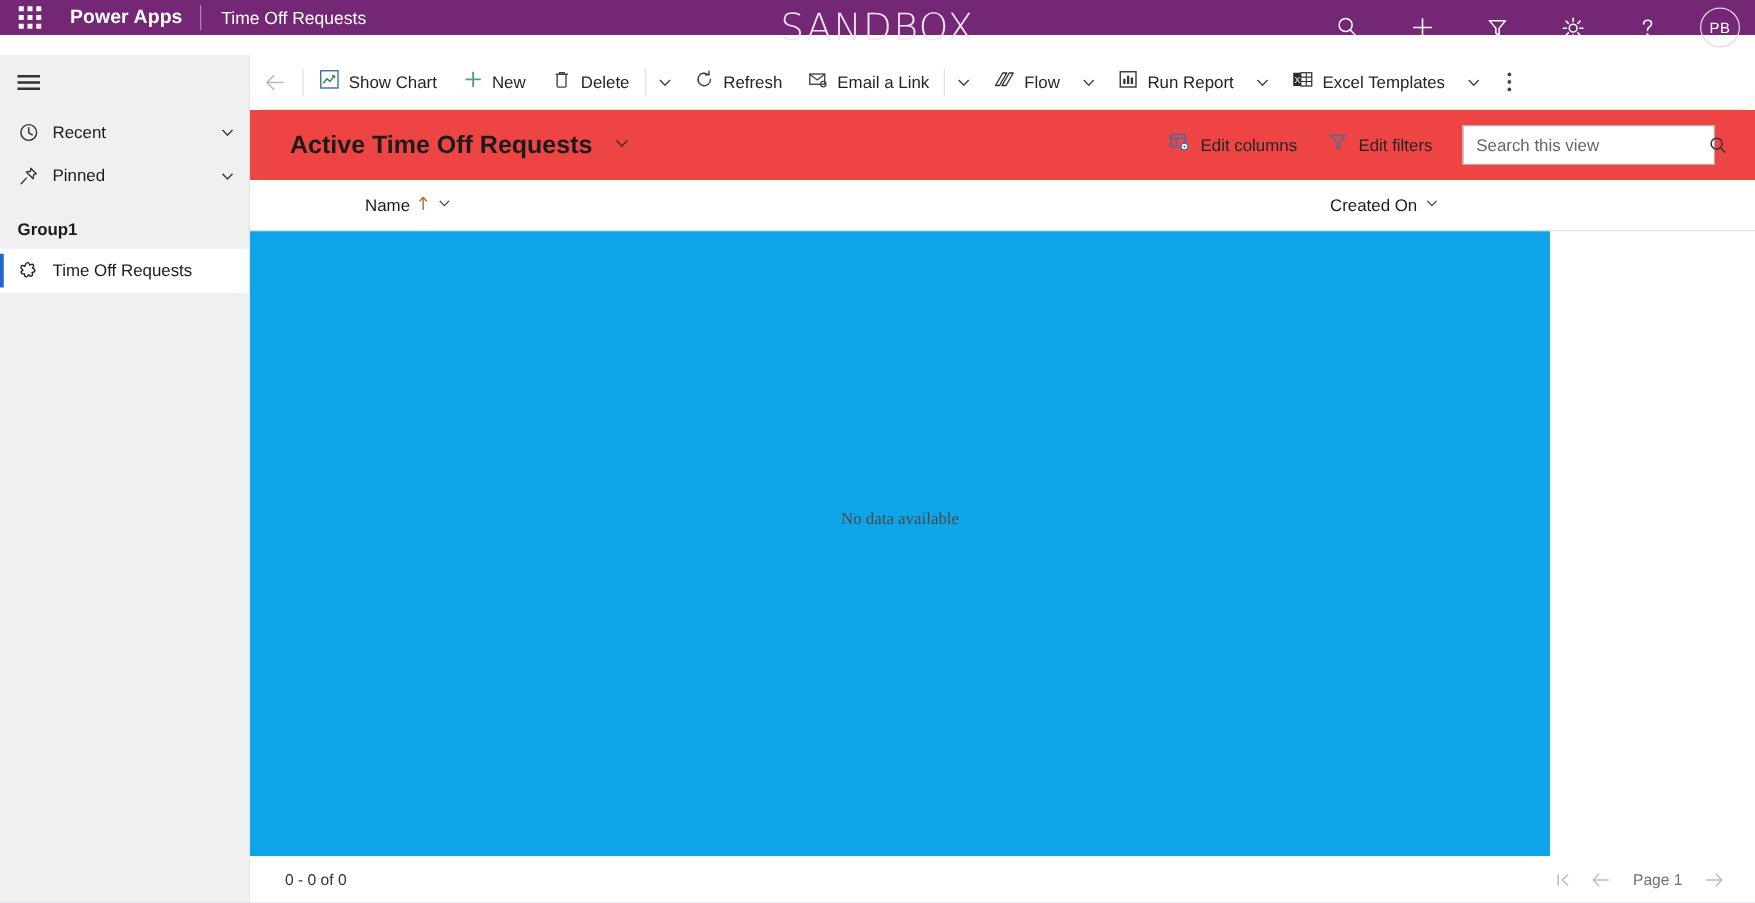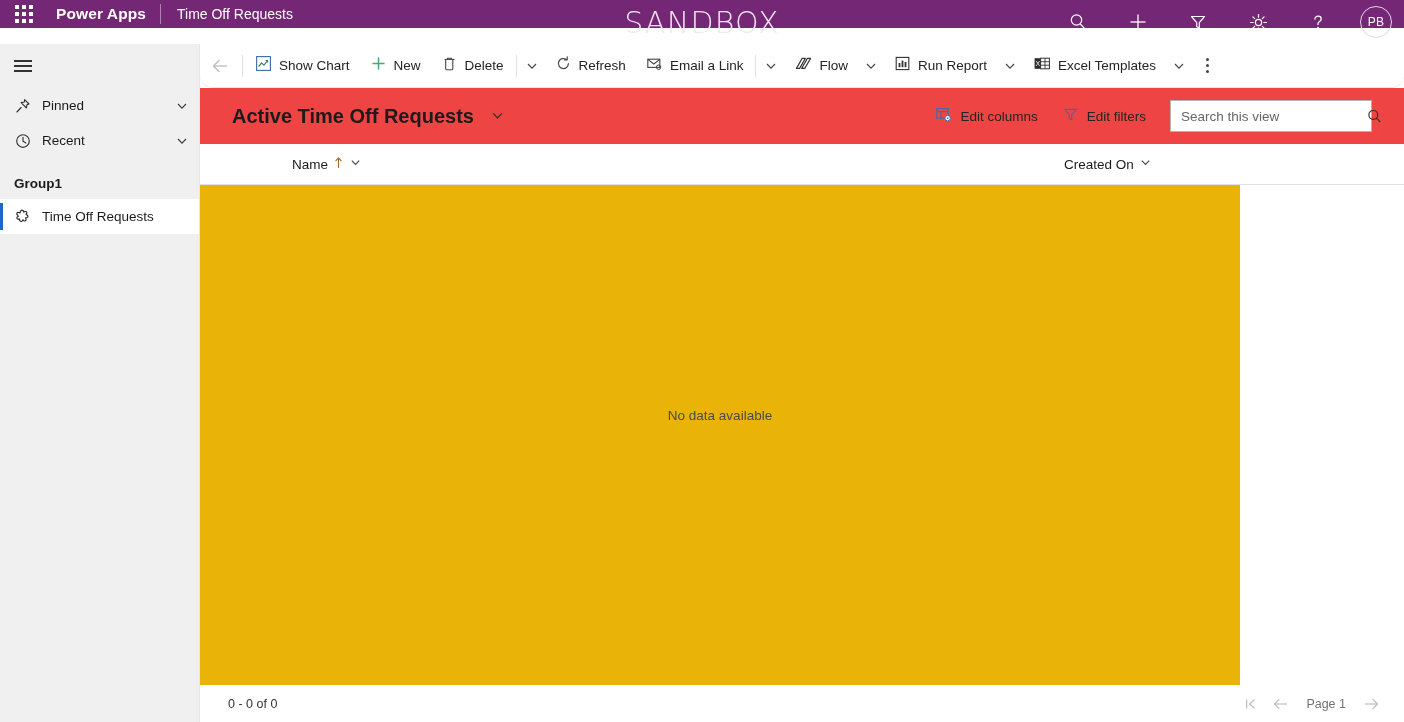--- a/index.html
+++ b/index.html
@@ -164,22 +164,22 @@
   .col {
     display: flex; align-items: center; gap: 5px; cursor: pointer;
     font-size: 13.5px; color: #1b1b1b; height: 41px;
   }
   .col-name { position: absolute; left: 92px; }
   .col-created { position: absolute; left: 864px; }
   .sort-asc { color: #a66a2c; font-size: 13px; }
 
   .gridbody {
     position: absolute; left: 200px; top: 185px; width: 1040px; height: 500px;
-    background: #eab308;
-    display: flex; align-items: center; justify-content: center;
+    background: #0ea5e9;
+    display: flex; align-items: center; justify-content: center; font-family: Liberation Serif, serif;
   }
   .nodata { font-size: 13.5px; color: #4a4a4a; margin-top: -40px; }
 
   
   .footer {
     position: absolute; left: 200px; top: 685px; width: 1204px; height: 37px;
     background: #ffffff; display: flex; align-items: center;
   }
   .rec-count { font-size: 12.5px; color: #333333; padding-left: 28px; }
   .pager {
@@ -266,40 +266,40 @@
         <i></i>
         <i></i>
         <i></i>
       </div>
   </div>
 
 
   <div class="nav-item">
     <span class="ico">
       <svg width="18" height="18" viewBox="0 0 18 18">
-          <path d="M10.6 2.6 15 7l-2 .6-.5 3.4-5.4-5.4L10.4 5z" fill="none" stroke="#333" stroke-width="1.1" stroke-linejoin="round"></path>
-          <line x1="7.1" y1="10.5" x2="2.9" y2="15" stroke="#333" stroke-width="1.1" stroke-linecap="round"></line>
-        </svg>
-    </span>
-    <span class="nav-label">Pinned</span>
+          <circle cx="9" cy="9" r="6.3" fill="none" stroke="#333" stroke-width="1.15"></circle>
+          <path d="M9 5.2V9.2l2.8 1.7" fill="none" stroke="#333" stroke-width="1.15" stroke-linecap="round"></path>
+        </svg>
+    </span>
+    <span class="nav-label">Recent</span>
     <span class="nav-chev">
       <svg width="14" height="14" viewBox="0 0 14 14">
           <path d="M3 5 7 9.2 11 5" fill="none" stroke="#3b3b3b" stroke-width="1.15"></path>
         </svg>
     </span>
   </div>
 
   <div class="nav-item">
     <span class="ico">
       <svg width="18" height="18" viewBox="0 0 18 18">
-          <circle cx="9" cy="9" r="6.3" fill="none" stroke="#333" stroke-width="1.15"></circle>
-          <path d="M9 5.2V9.2l2.8 1.7" fill="none" stroke="#333" stroke-width="1.15" stroke-linecap="round"></path>
-        </svg>
-    </span>
-    <span class="nav-label">Recent</span>
+          <path d="M10.6 2.6 15 7l-2 .6-.5 3.4-5.4-5.4L10.4 5z" fill="none" stroke="#333" stroke-width="1.1" stroke-linejoin="round"></path>
+          <line x1="7.1" y1="10.5" x2="2.9" y2="15" stroke="#333" stroke-width="1.1" stroke-linecap="round"></line>
+        </svg>
+    </span>
+    <span class="nav-label">Pinned</span>
     <span class="nav-chev">
       <svg width="14" height="14" viewBox="0 0 14 14">
           <path d="M3 5 7 9.2 11 5" fill="none" stroke="#3b3b3b" stroke-width="1.15"></path>
         </svg>
     </span>
   </div>
 
   <div class="group-header">Group1</div>
 
   <div class="nav-item selected">

